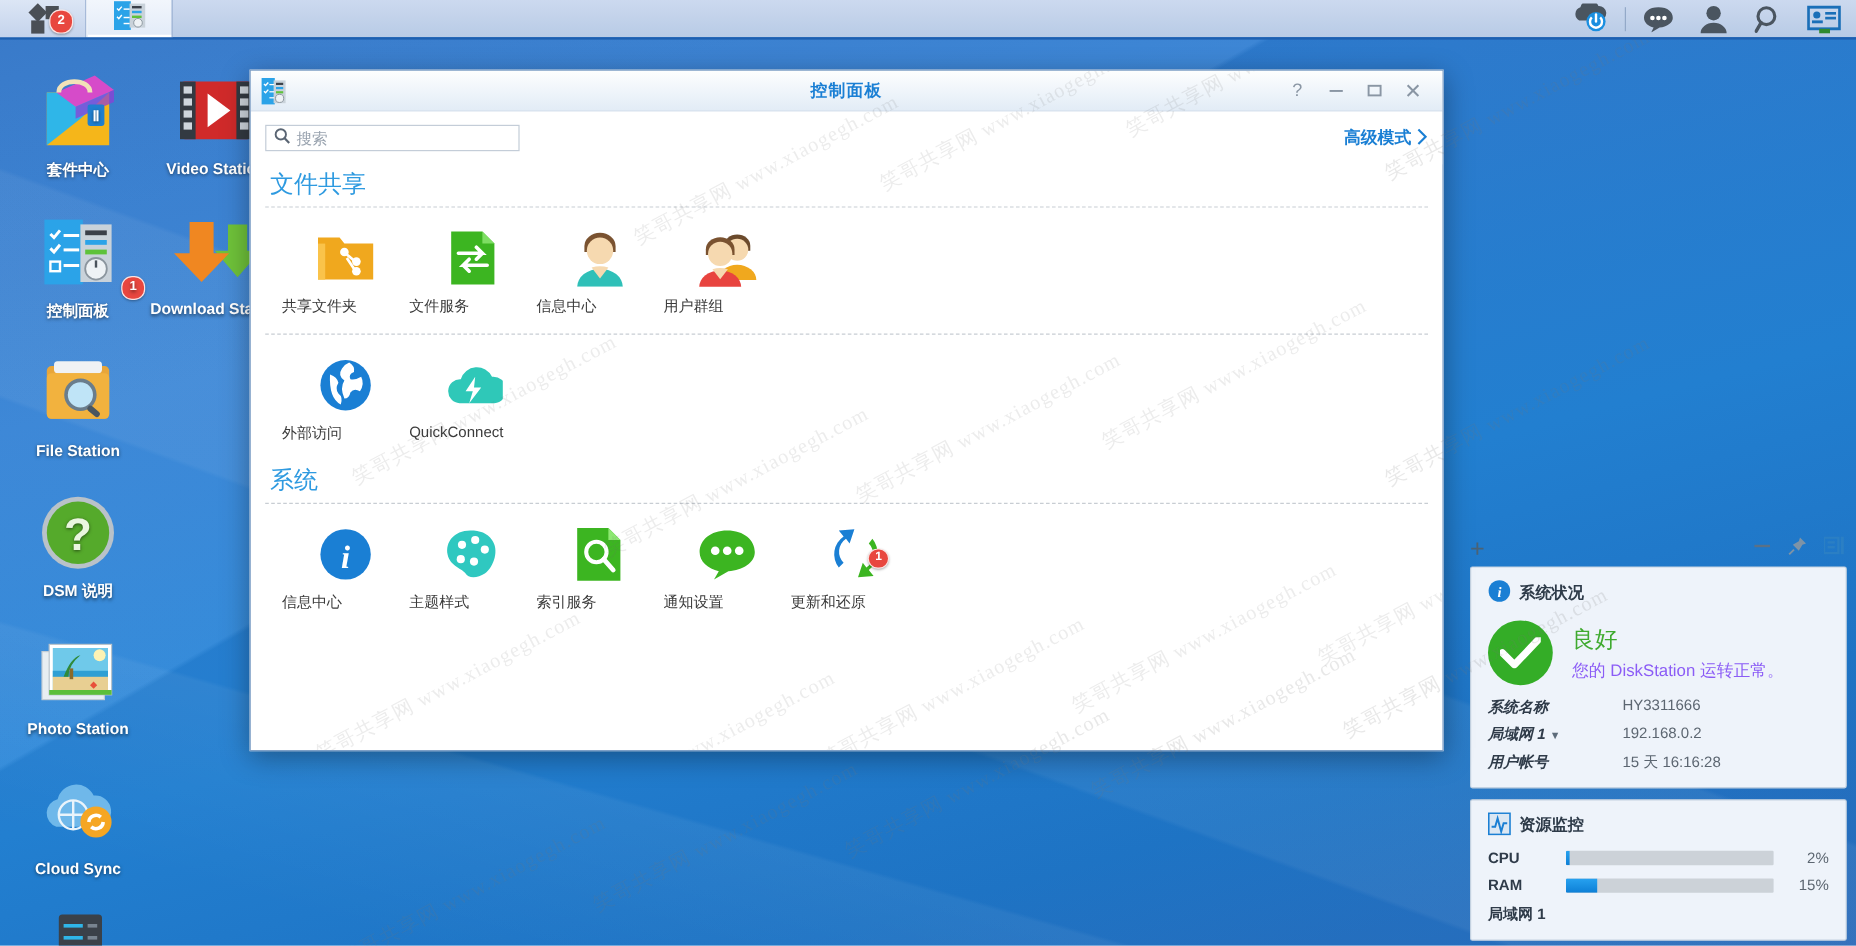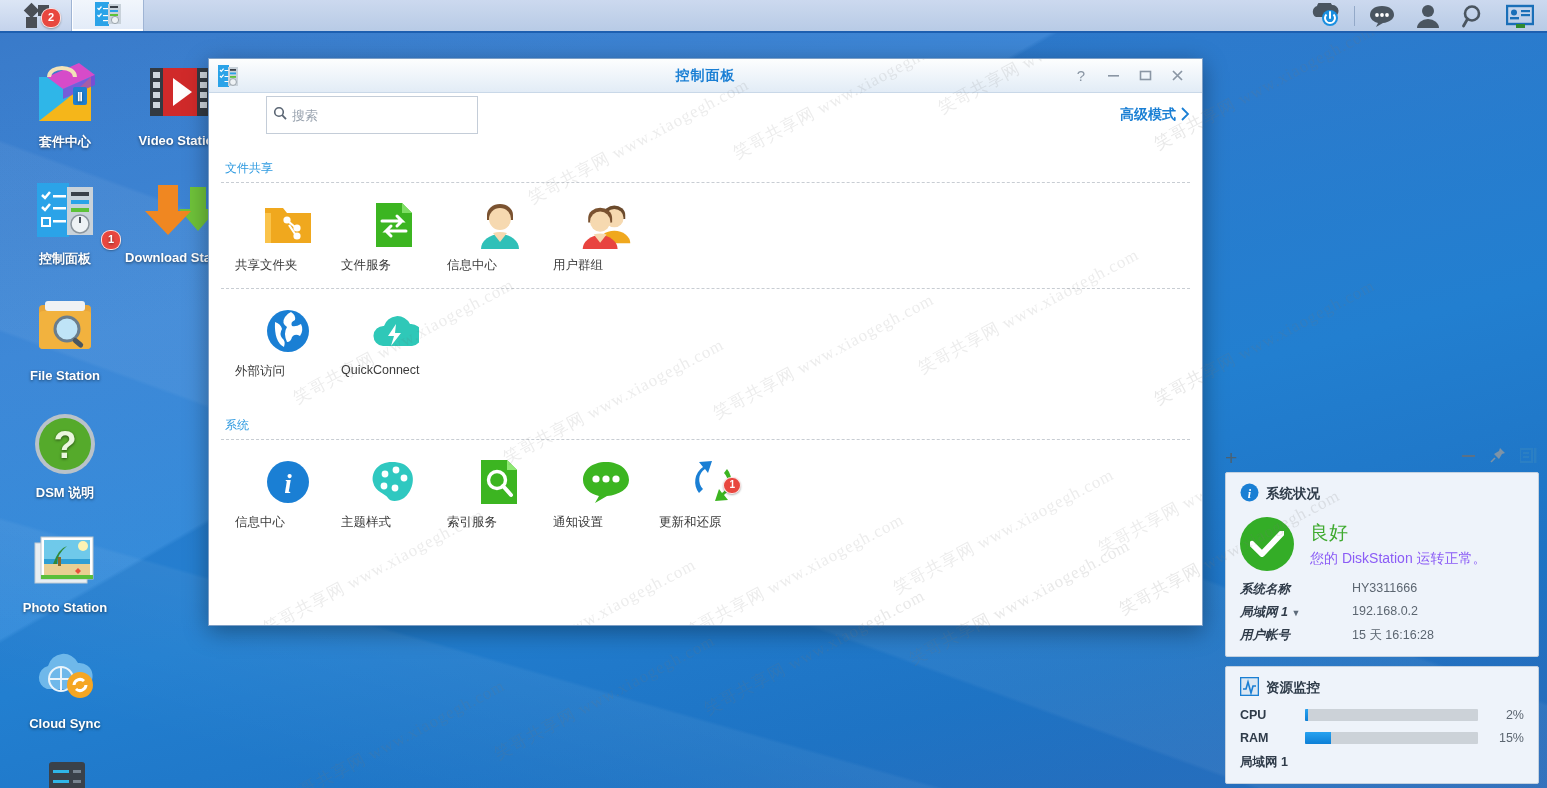--- a/index.html
+++ b/index.html
@@ -92,35 +92,35 @@
   .wctrls { margin-left: auto; display: flex; align-items: center; padding-right: 10px; gap: 2px; z-index: 2; }
   .wbtn {
     width: 30px; height: 26px; display: flex; align-items: center; justify-content: center;
     color: #8a96a4; font-size: 15px;
   }
   .toolbar {
     height: 44px; display: flex; align-items: center; padding: 0 12px;
     position: relative; background: #fff;
   }
   .searchbox {
-    width: 212px; height: 38px; border: 1px solid #c4cdd8; background: #fff;
-    display: flex; align-items: center; padding: 0 6px; gap: 5px; margin-left: 45px;
+    width: 212px; height: 22px; border: 1px solid #c4cdd8; background: #fff;
+    display: flex; align-items: center; padding: 0 6px; gap: 5px;
   }
   .searchbox input {
     border: 0; outline: 0; font-size: 13px; color: #333; width: 100%;
     font-family: "Liberation Sans", sans-serif; background: transparent;
   }
   .searchbox input::placeholder { color: #98a2ae; }
   .adv-mode {
     margin-left: auto; display: flex; align-items: center; gap: 4px;
     color: #1a7fd4; font-size: 14px; font-weight: bold; cursor: pointer;
   }
   .wbody { position: relative; padding: 0 12px; }
 
-  .sec-title { color: #2e9ae0; font-size: 12px; padding: 3px 0 5px 4px; margin-top: 20px; }
+  .sec-title { color: #2e9ae0; font-size: 20px; padding: 3px 0 5px 4px; }
   .sec-rule { border-top: 1px dashed #c8cdd3; margin-bottom: 6px; }
   .grid { display: flex; padding: 4px 0 14px 14px; }
   .cp-item {
     width: 106px; text-align: left; cursor: pointer; position: relative;
     padding-top: 4px;
   }
   .cp-item .gl { height: 56px; display: flex; align-items: center; justify-content: center; position: relative; }
   .cp-item .nm { font-size: 12.5px; color: #3b3b3b; margin-top: 4px; }
   .cp-item .badge.small { right: 24px; bottom: 16px; padding: 2px 5px 3px; font-size: 10px; }
 

